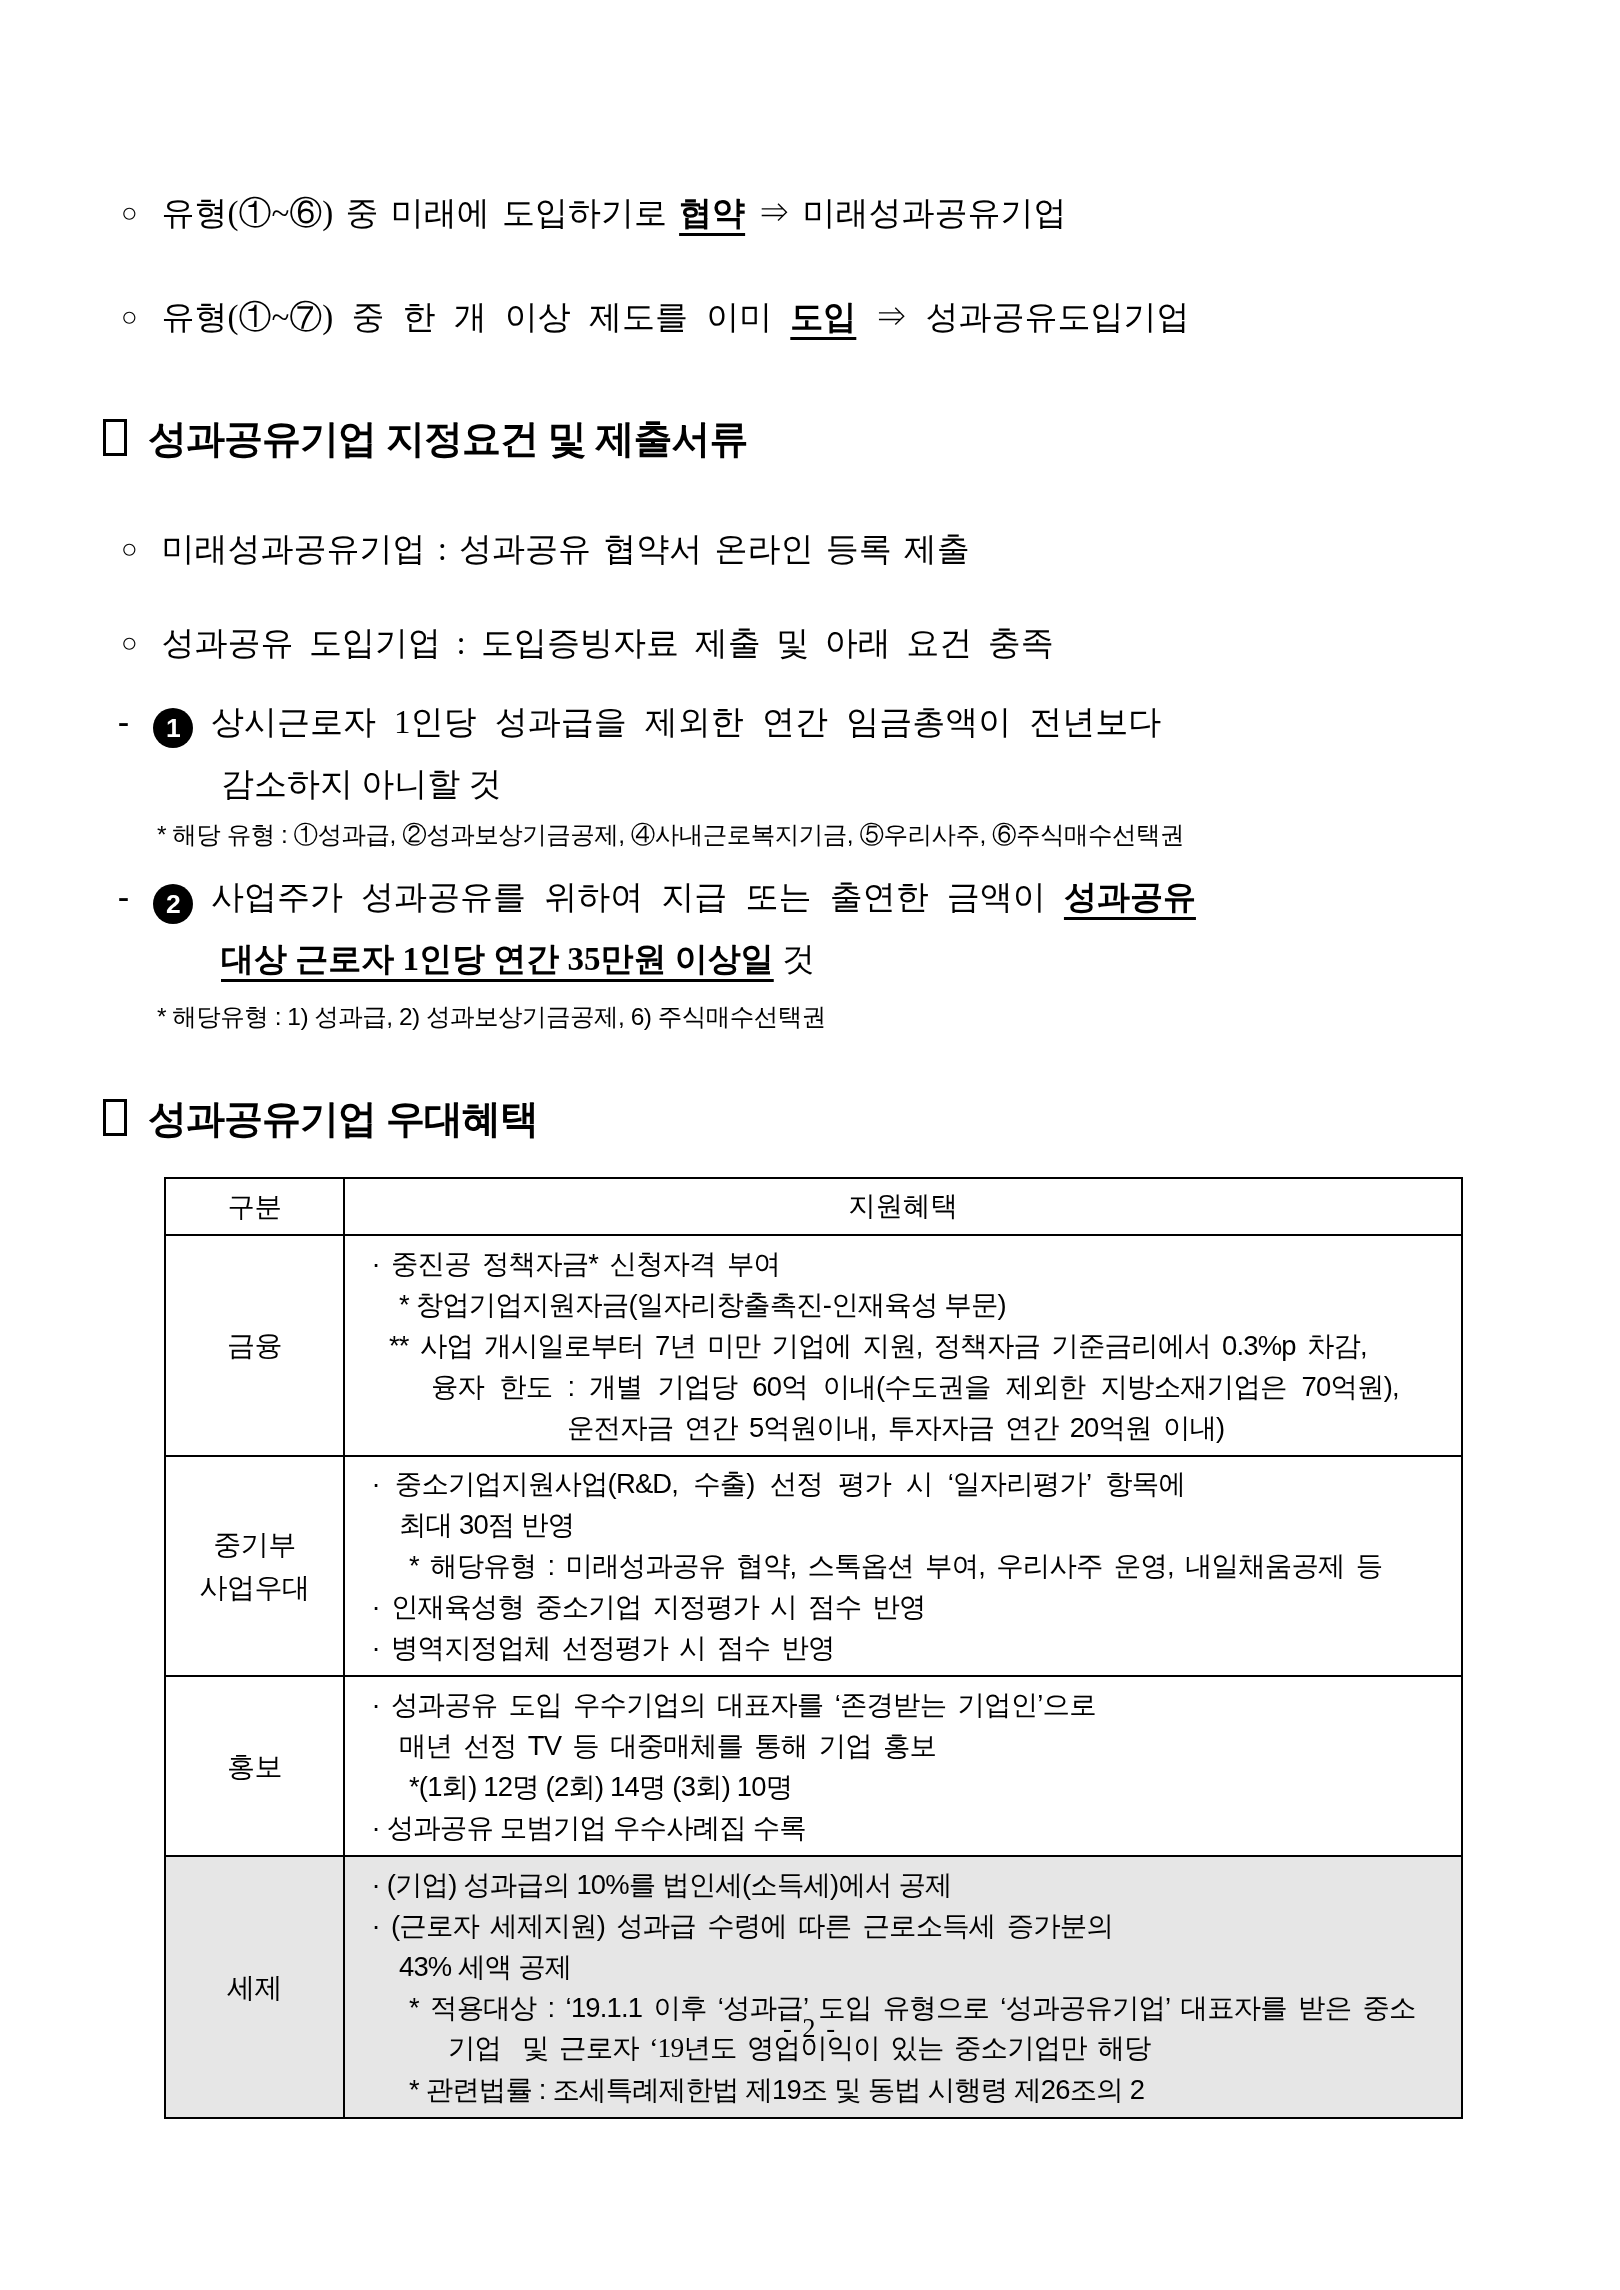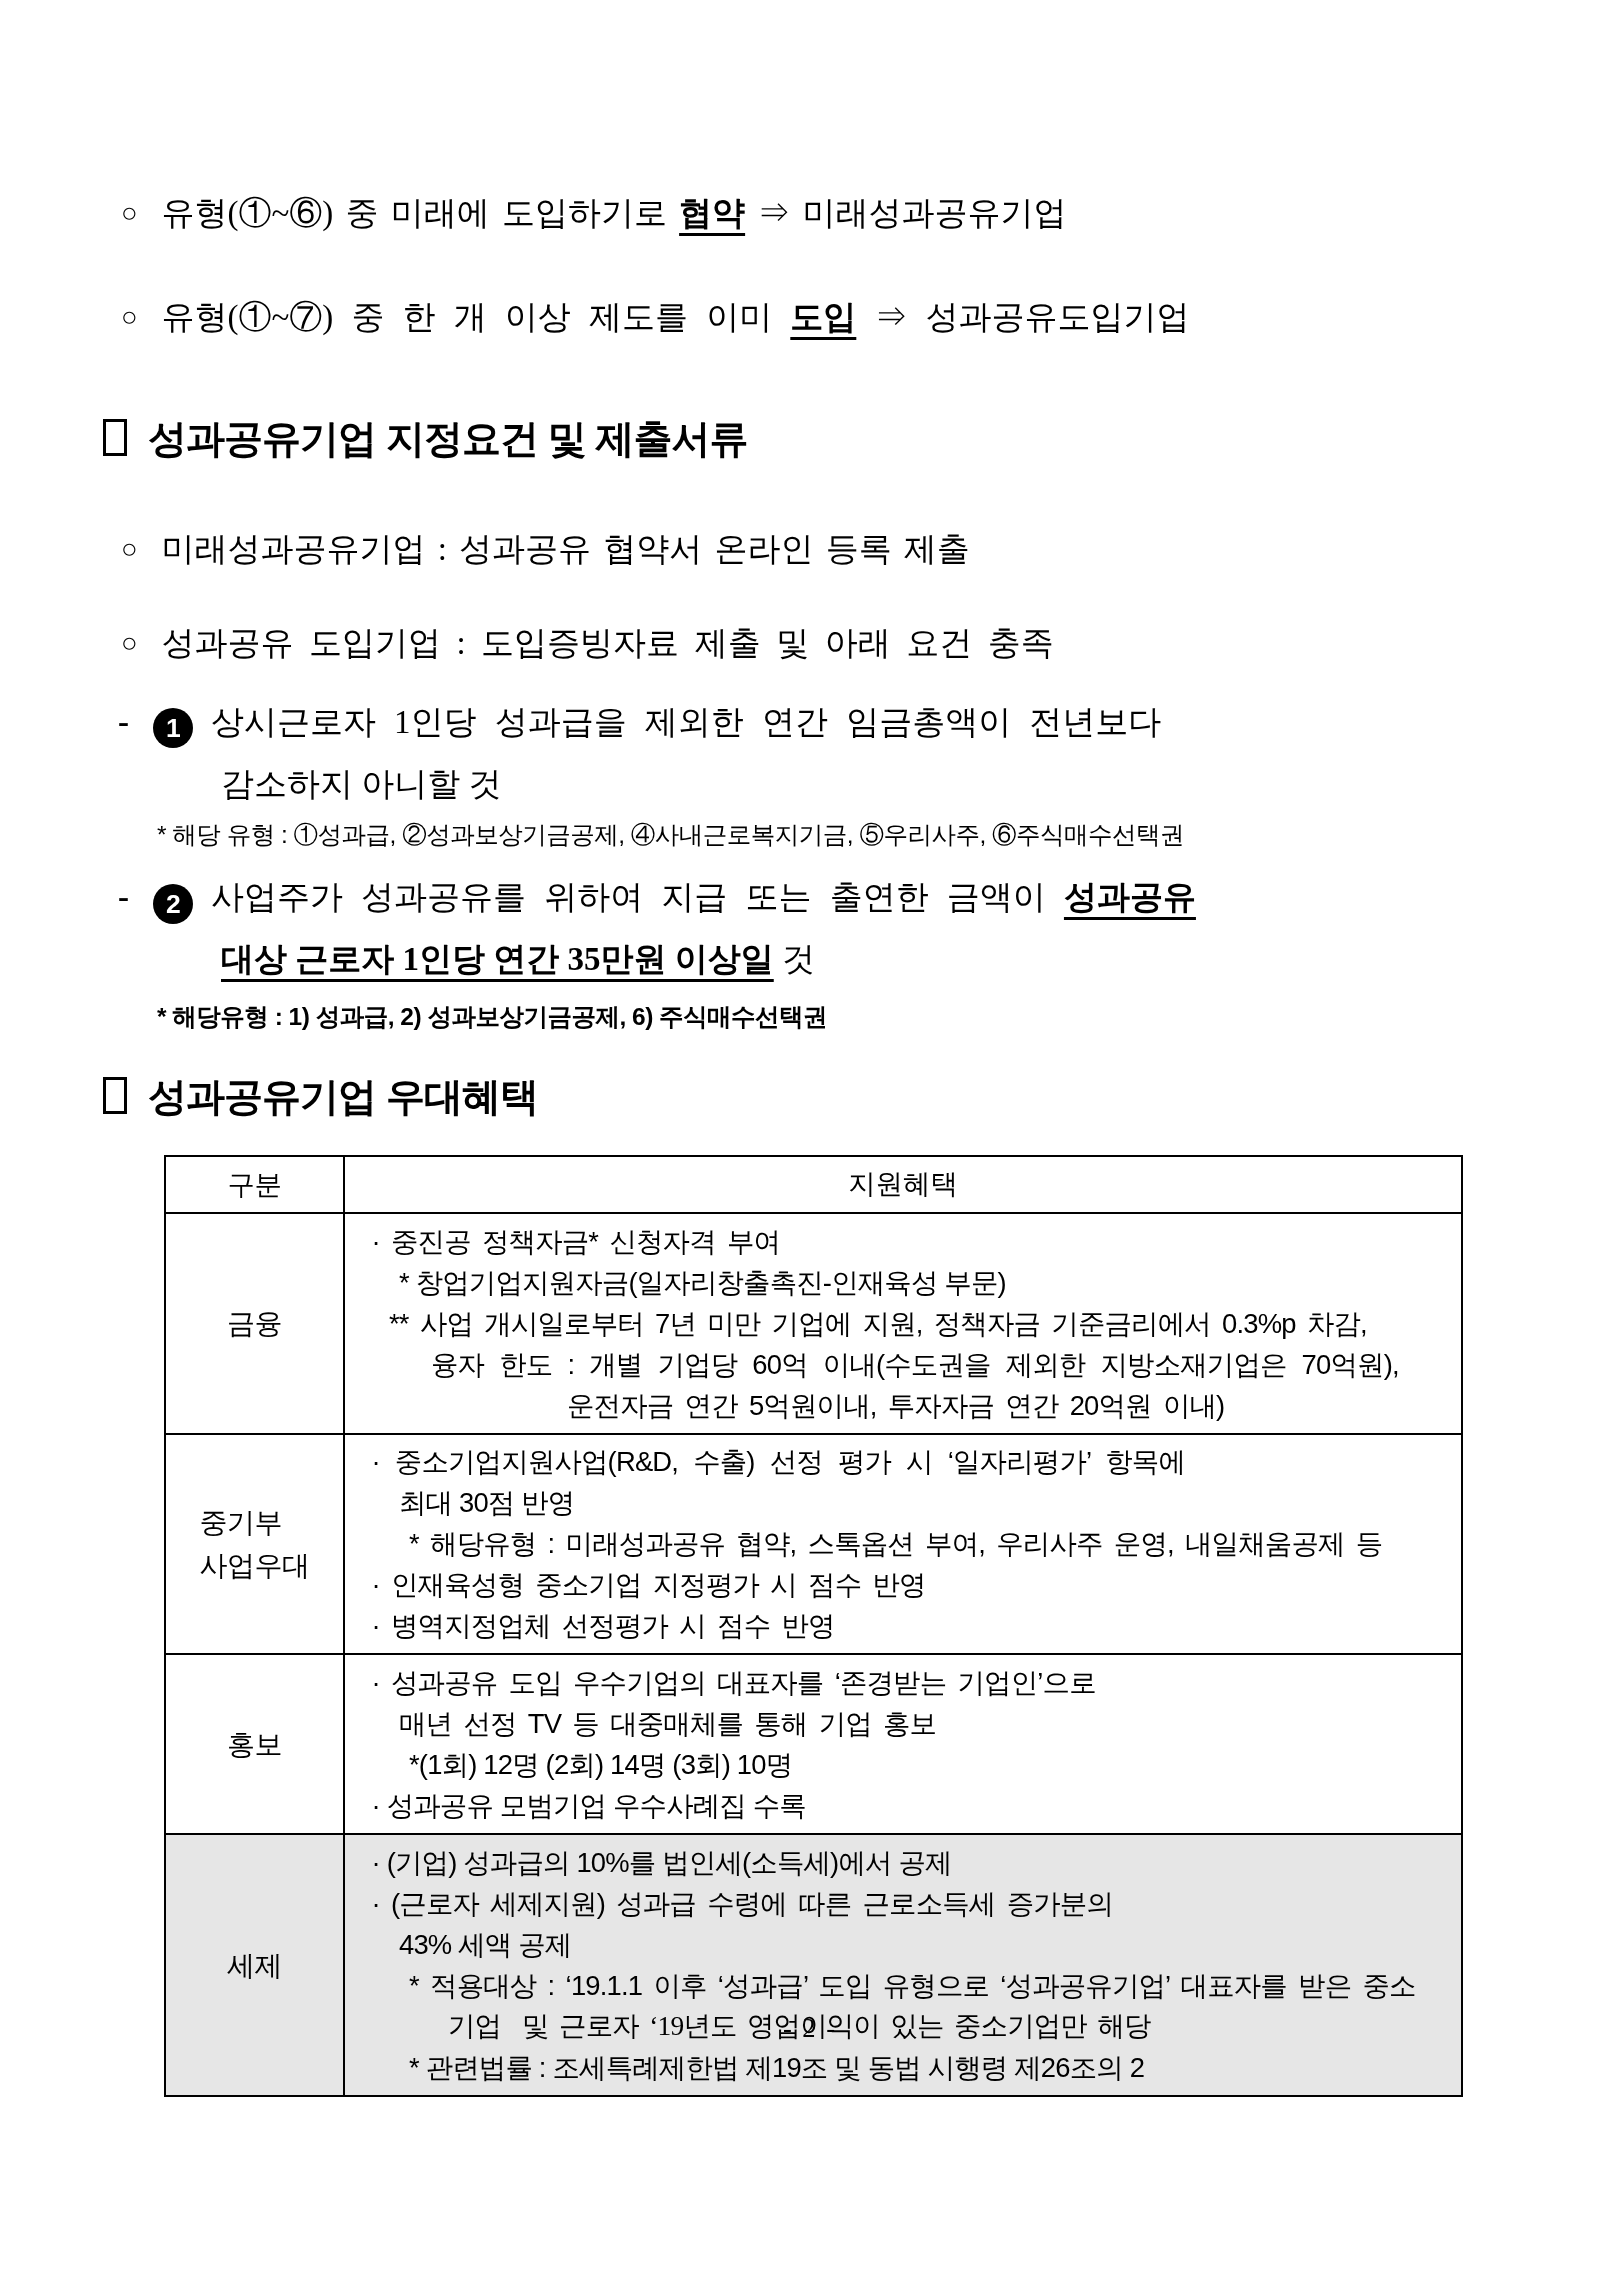--- a/index.html
+++ b/index.html
@@ -24,21 +24,21 @@
   .numico{display:inline-block;width:40px;height:40px;border-radius:50%;background:#000;color:#fff;font-family:"Liberation Sans",sans-serif;font-size:26.5px;font-weight:700;line-height:40px;text-align:center;vertical-align:-4.9px;margin:0 17.6px 0 13.7px;}
   .cont{margin-left:221px;}
   .note{font-family:"Liberation Sans",sans-serif;font-size:24.5px;line-height:33px;margin-left:157px;margin-right:59px;letter-spacing:-0.5px;white-space:pre-wrap;}
 
   
   .btable{margin:34px 0 0 164px;width:1299px;border:2.9px solid #000;box-sizing:border-box;font-family:"Liberation Sans",sans-serif;}
   .t-head{display:flex;border-bottom:2px solid #000;}
   .t-row{display:flex;border-bottom:2px solid #000;}
   .t-row:last-child{border-bottom:none;}
   .t-row.gray{background:#e6e6e6;}
-  .t-cat{width:179px;flex:0 0 179px;border-right:2px solid #000;display:flex;align-items:center;justify-content:center;text-align:left;font-size:28px;line-height:43px;letter-spacing:-0.5px;white-space:pre-line;box-sizing:border-box;}
+  .t-cat{width:179px;flex:0 0 179px;border-right:2px solid #000;display:flex;align-items:center;justify-content:center;text-align:center;font-size:28px;line-height:43px;letter-spacing:-0.5px;white-space:pre-line;box-sizing:border-box;}
   .t-cell{flex:1;padding:6.9px 7.8px 6.9px 0;box-sizing:border-box;}
   .t-head .t-cat{font-size:27.4px;padding:5.9px 0;}
   .t-head .t-cell{display:flex;align-items:center;justify-content:center;font-size:27.4px;padding:5.9px 0;}
   .t-line{font-size:27.4px;line-height:41px;letter-spacing:-0.8px;white-space:pre-wrap;}
   .ia{padding-left:26.5px;}
   .ib{padding-left:54px;}
   .ib2{padding-left:44px;}
   .ib3{padding-left:64px;}
   .ic{padding-left:86px;}
   .ic2{padding-left:103px;font-family:Liberation Serif, serif;}
@@ -63,21 +63,21 @@
   <div class="obullet ws1" style="margin-bottom:48px;"><span class="mk">○</span><span>미래성과공유기업 : 성과공유 협약서 온라인 등록 제출</span></div>
 
   <div class="obullet ws3" style="margin-bottom:23.5px;"><span class="mk">○</span><span>성과공유 도입기업 : 도입증빙자료 제출 및 아래 요건 충족</span></div>
 
   <div class="ditem ws2"><span class="dash">-</span><span class="numico">1</span><span>상시근로자 1인당 성과급을 제외한 연간 임금총액이 전년보다</span></div>
   <div class="ditem cont"><span>감소하지 아니할 것</span></div>
   <div class="note" style="margin-top:3px;margin-bottom:15.7px;"><span>* 해당 유형 : ①성과급, ②성과보상기금공제, ④사내근로복지기금, ⑤우리사주, ⑥주식매수선택권</span></div>
 
   <div class="ditem ws2"><span class="dash">-</span><span class="numico">2</span><span>사업주가 성과공유를 위하여 지급 또는 출연한 금액이 </span><span class="em">성과공유</span></div>
   <div class="ditem cont"><span class="em">대상 근로자 1인당 연간 35만원 이상일</span><span> 것</span></div>
-  <div class="note" style="margin-top:9.8px;margin-bottom:39px;font-weight:bold;"><span>* 해당유형 : 1) 성과급, 2) 성과보상기금공제, 6) 주식매수선택권</span></div>
+  <div class="note" style="margin-top:9.8px;margin-bottom:61px;"><span>* 해당유형 : 1) 성과급, 2) 성과보상기금공제, 6) 주식매수선택권</span></div>
 
   <div class="heading"><span class="sqico"></span><span>성과공유기업 우대혜택</span></div>
 
   <div class="btable">
     <div class="t-head">
       <div class="t-cat">구분</div>
       <div class="t-cell">
           <span>지원혜택</span>
         </div>
     </div>

